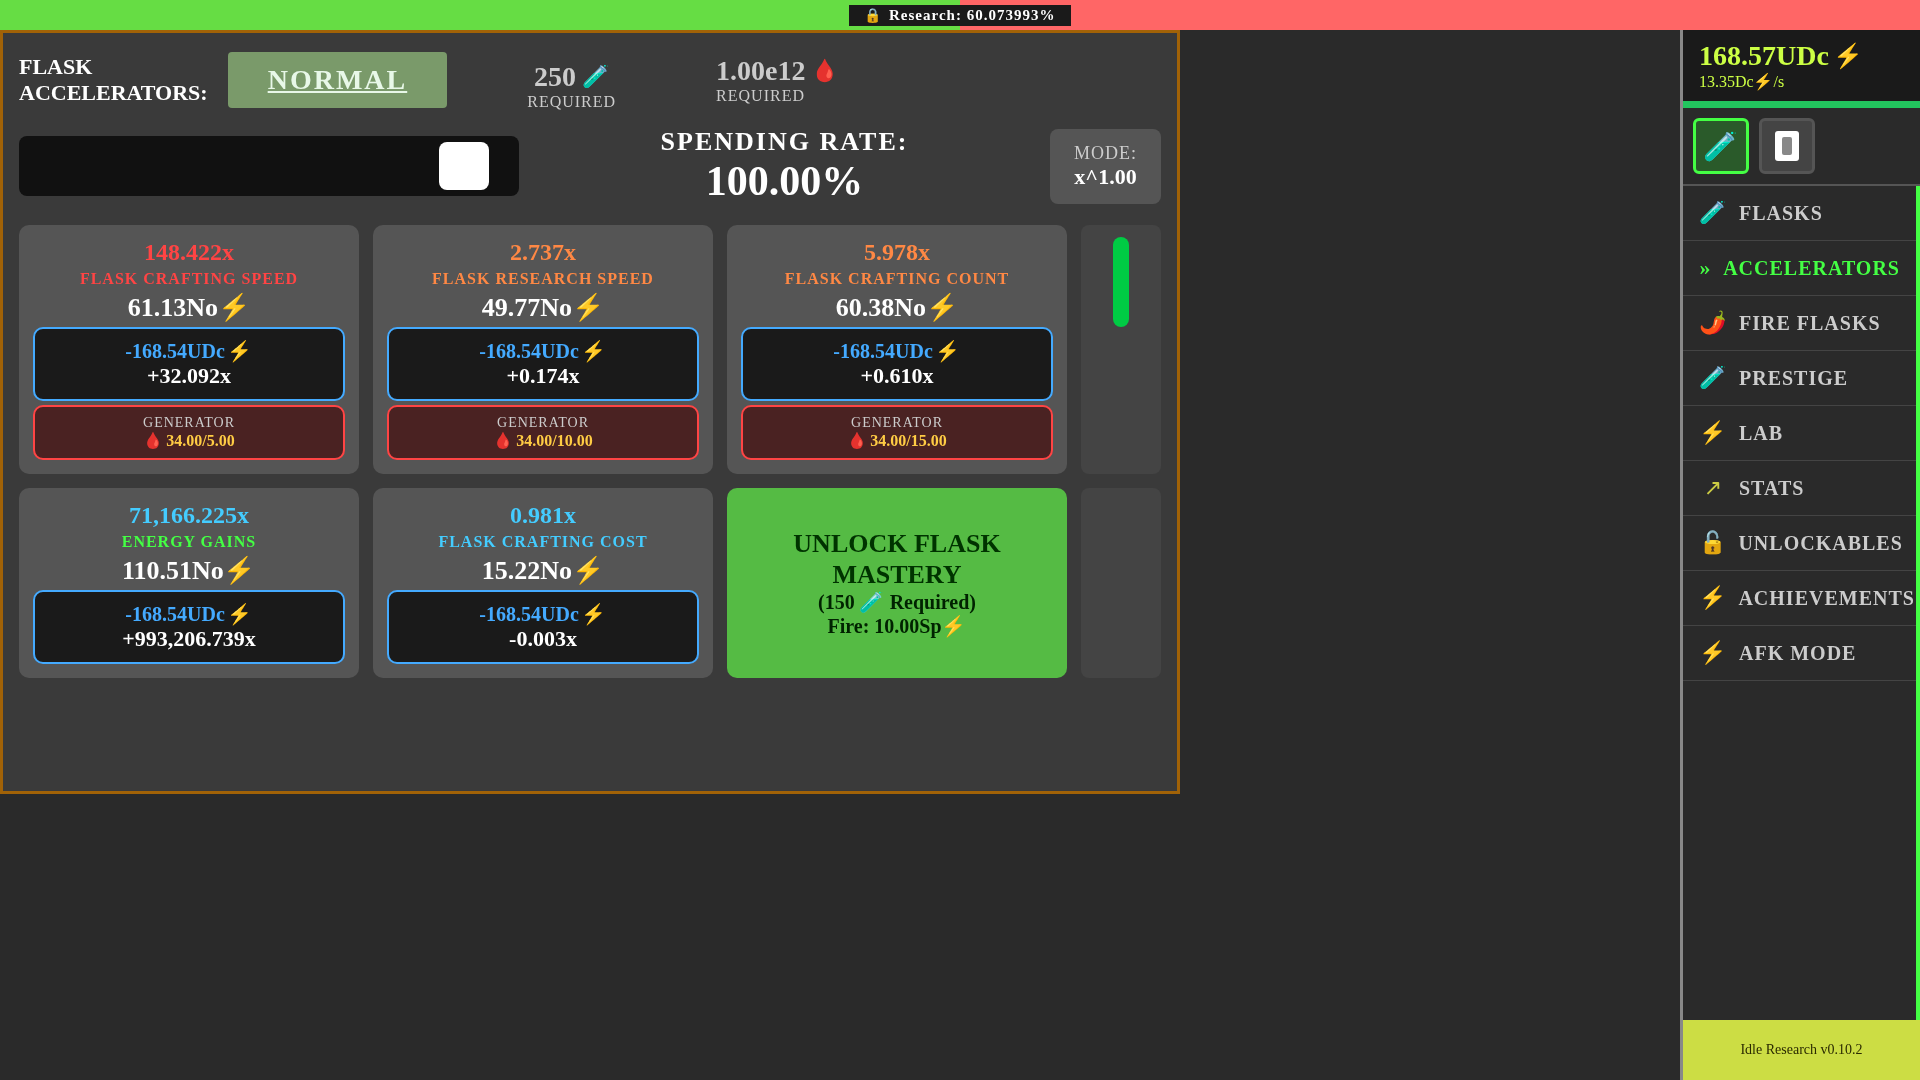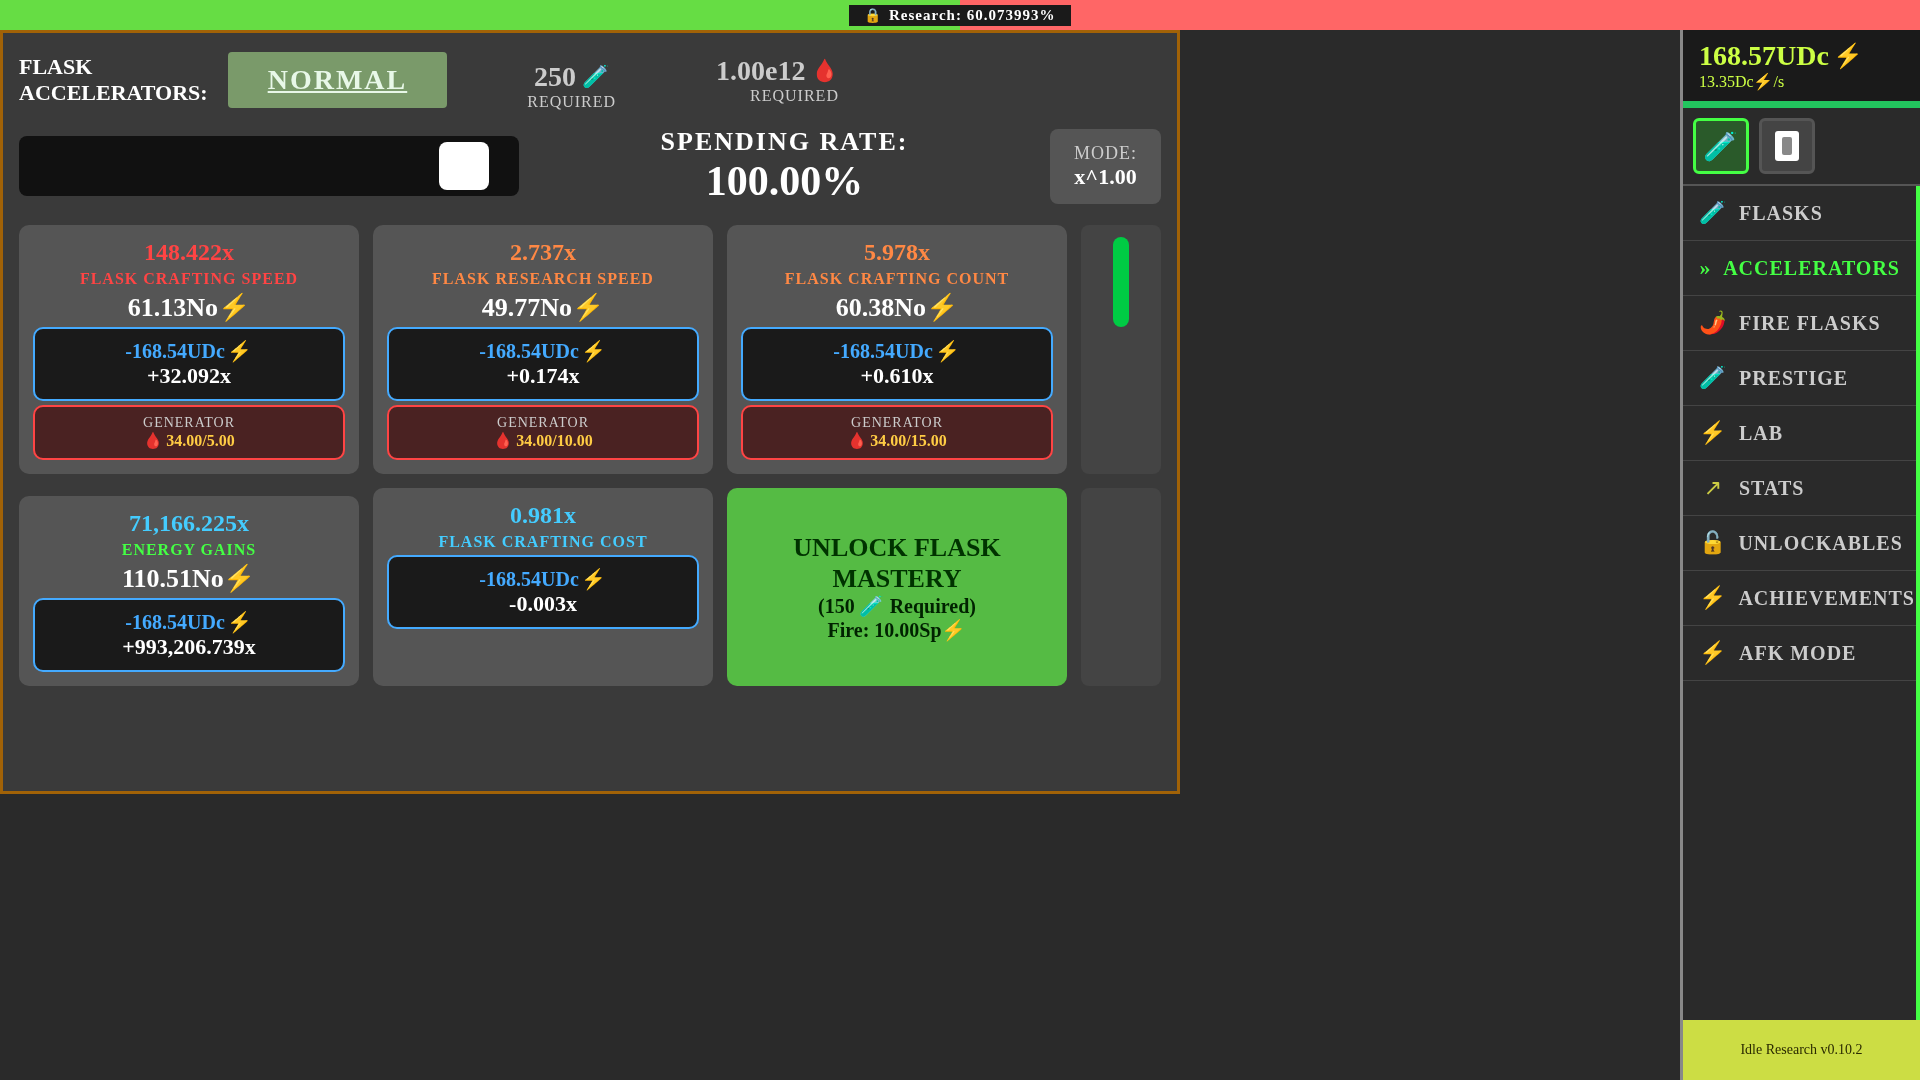--- a/index.html
+++ b/index.html
@@ -94,21 +94,21 @@
       color: #cccccc;
       font-size: 16px;
       text-transform: uppercase;
       letter-spacing: 1px;
     }
     .flask-icon { font-size: 22px; }
 
     #req2-container {
       display: flex;
       flex-direction: column;
-      align-items: flex-end;
+      align-items: flex-start;
       margin-left: 80px;
     }
     #req2-value {
       color: #cccccc;
       font-size: 28px;
       font-weight: bold;
       display: flex;
       align-items: center;
       gap: 6px;
     }
@@ -494,35 +494,36 @@
           <span>🩸</span>
             <span>34.00/15.00</span>
         </div>
       </div>
     </div>
 
     <div style="grid-row:1; grid-column:4; background:#444; border-radius:8px; position:relative;">
       <div style="position:absolute; top:5%; left:50%; transform:translateX(-50%); width:16px; height:36%; background:#00cc44; border-radius:8px;"></div>
     </div>
 
-    <div class="accel-card" style="grid-row:2; grid-column:1;margin-top:8px;">
+    <div class="accel-card" style="grid-row:2; grid-column:1;">
       <div class="card-multiplier cyan-text">71,166.225x</div>
       <div class="card-name green-text">Energy Gains</div>
       <div class="card-energy">110.51No<span class="energy-bolt">⚡</span></div>
       <div class="cost-box">
         <div class="cost-udc">
           -168.54UDc<span class="cost-udc-bolt">⚡</span>
         </div>
         <div class="cost-multiplier">+993,206.739x</div>
       </div>
     </div>
 
     <div class="accel-card" style="grid-row:2; grid-column:2;">
       <div class="card-multiplier cyan-text">0.981x</div>
       <div class="card-name cyan-text">Flask Crafting Cost</div>
+      <div class="card-energy">15.22No<span class="energy-bolt">⚡</span></div>
       <div class="cost-box">
         <div class="cost-udc">
           -168.54UDc<span class="cost-udc-bolt">⚡</span>
         </div>
         <div class="cost-multiplier">-0.003x</div>
       </div>
     </div>
 
     <div class="unlock-card" style="grid-row:2; grid-column:3;">
       <div class="unlock-title">Unlock Flask<br>Mastery</div>

